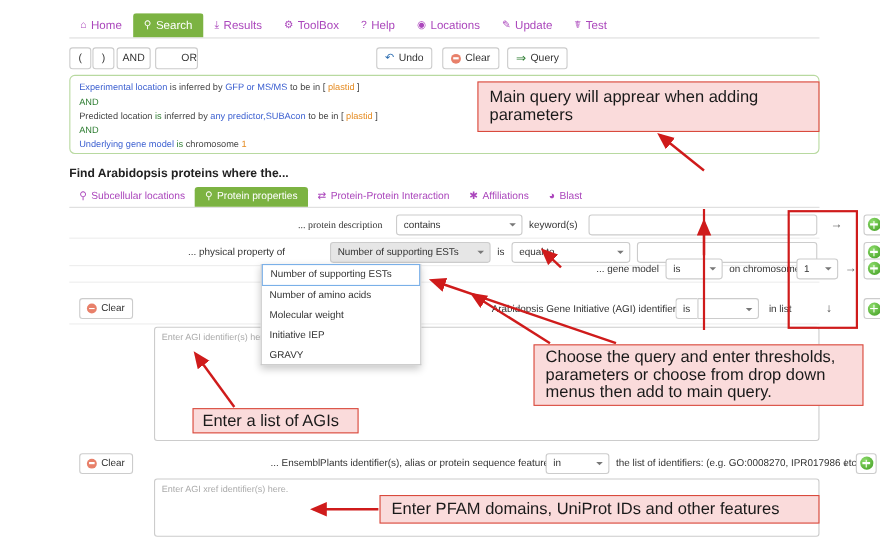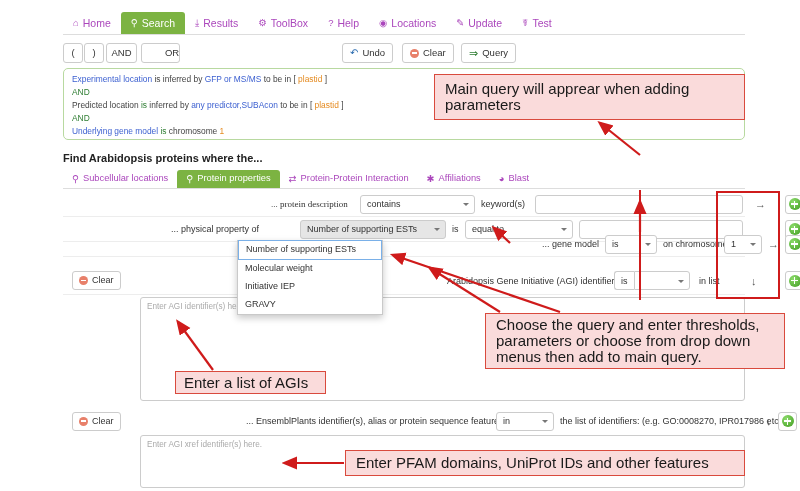--- a/index.html
+++ b/index.html
@@ -375,20 +375,21 @@
     </div>
 
   </div>
 
   <div class="ta" style="left:140px;top:435px;width:605px;height:53px;">
     <span>Enter AGI xref identifier(s) here.</span>
   </div>
 
   <div class="dropdown">
     <div class="dd-item sel-opt">Number of supporting ESTs</div>
+    <div class="dd-item">Number of amino acids</div>
     <div class="dd-item">Molecular weight</div>
     <div class="dd-item">Initiative IEP</div>
     <div class="dd-item">GRAVY</div>
   </div>
 
   <div class="redbox" style="left:716px;top:191px;width:64px;height:108px;"></div>
   <div class="redbox" style="left:639px;top:190px;width:3px;height:110px;border-width:0 0 0 2px;"></div>
 
   <div class="anno" style="left:434px;top:74px;width:311px;height:46px;padding:0 10px;">
     <span class="anno-txt">Main query will apprear when adding parameters</span>

